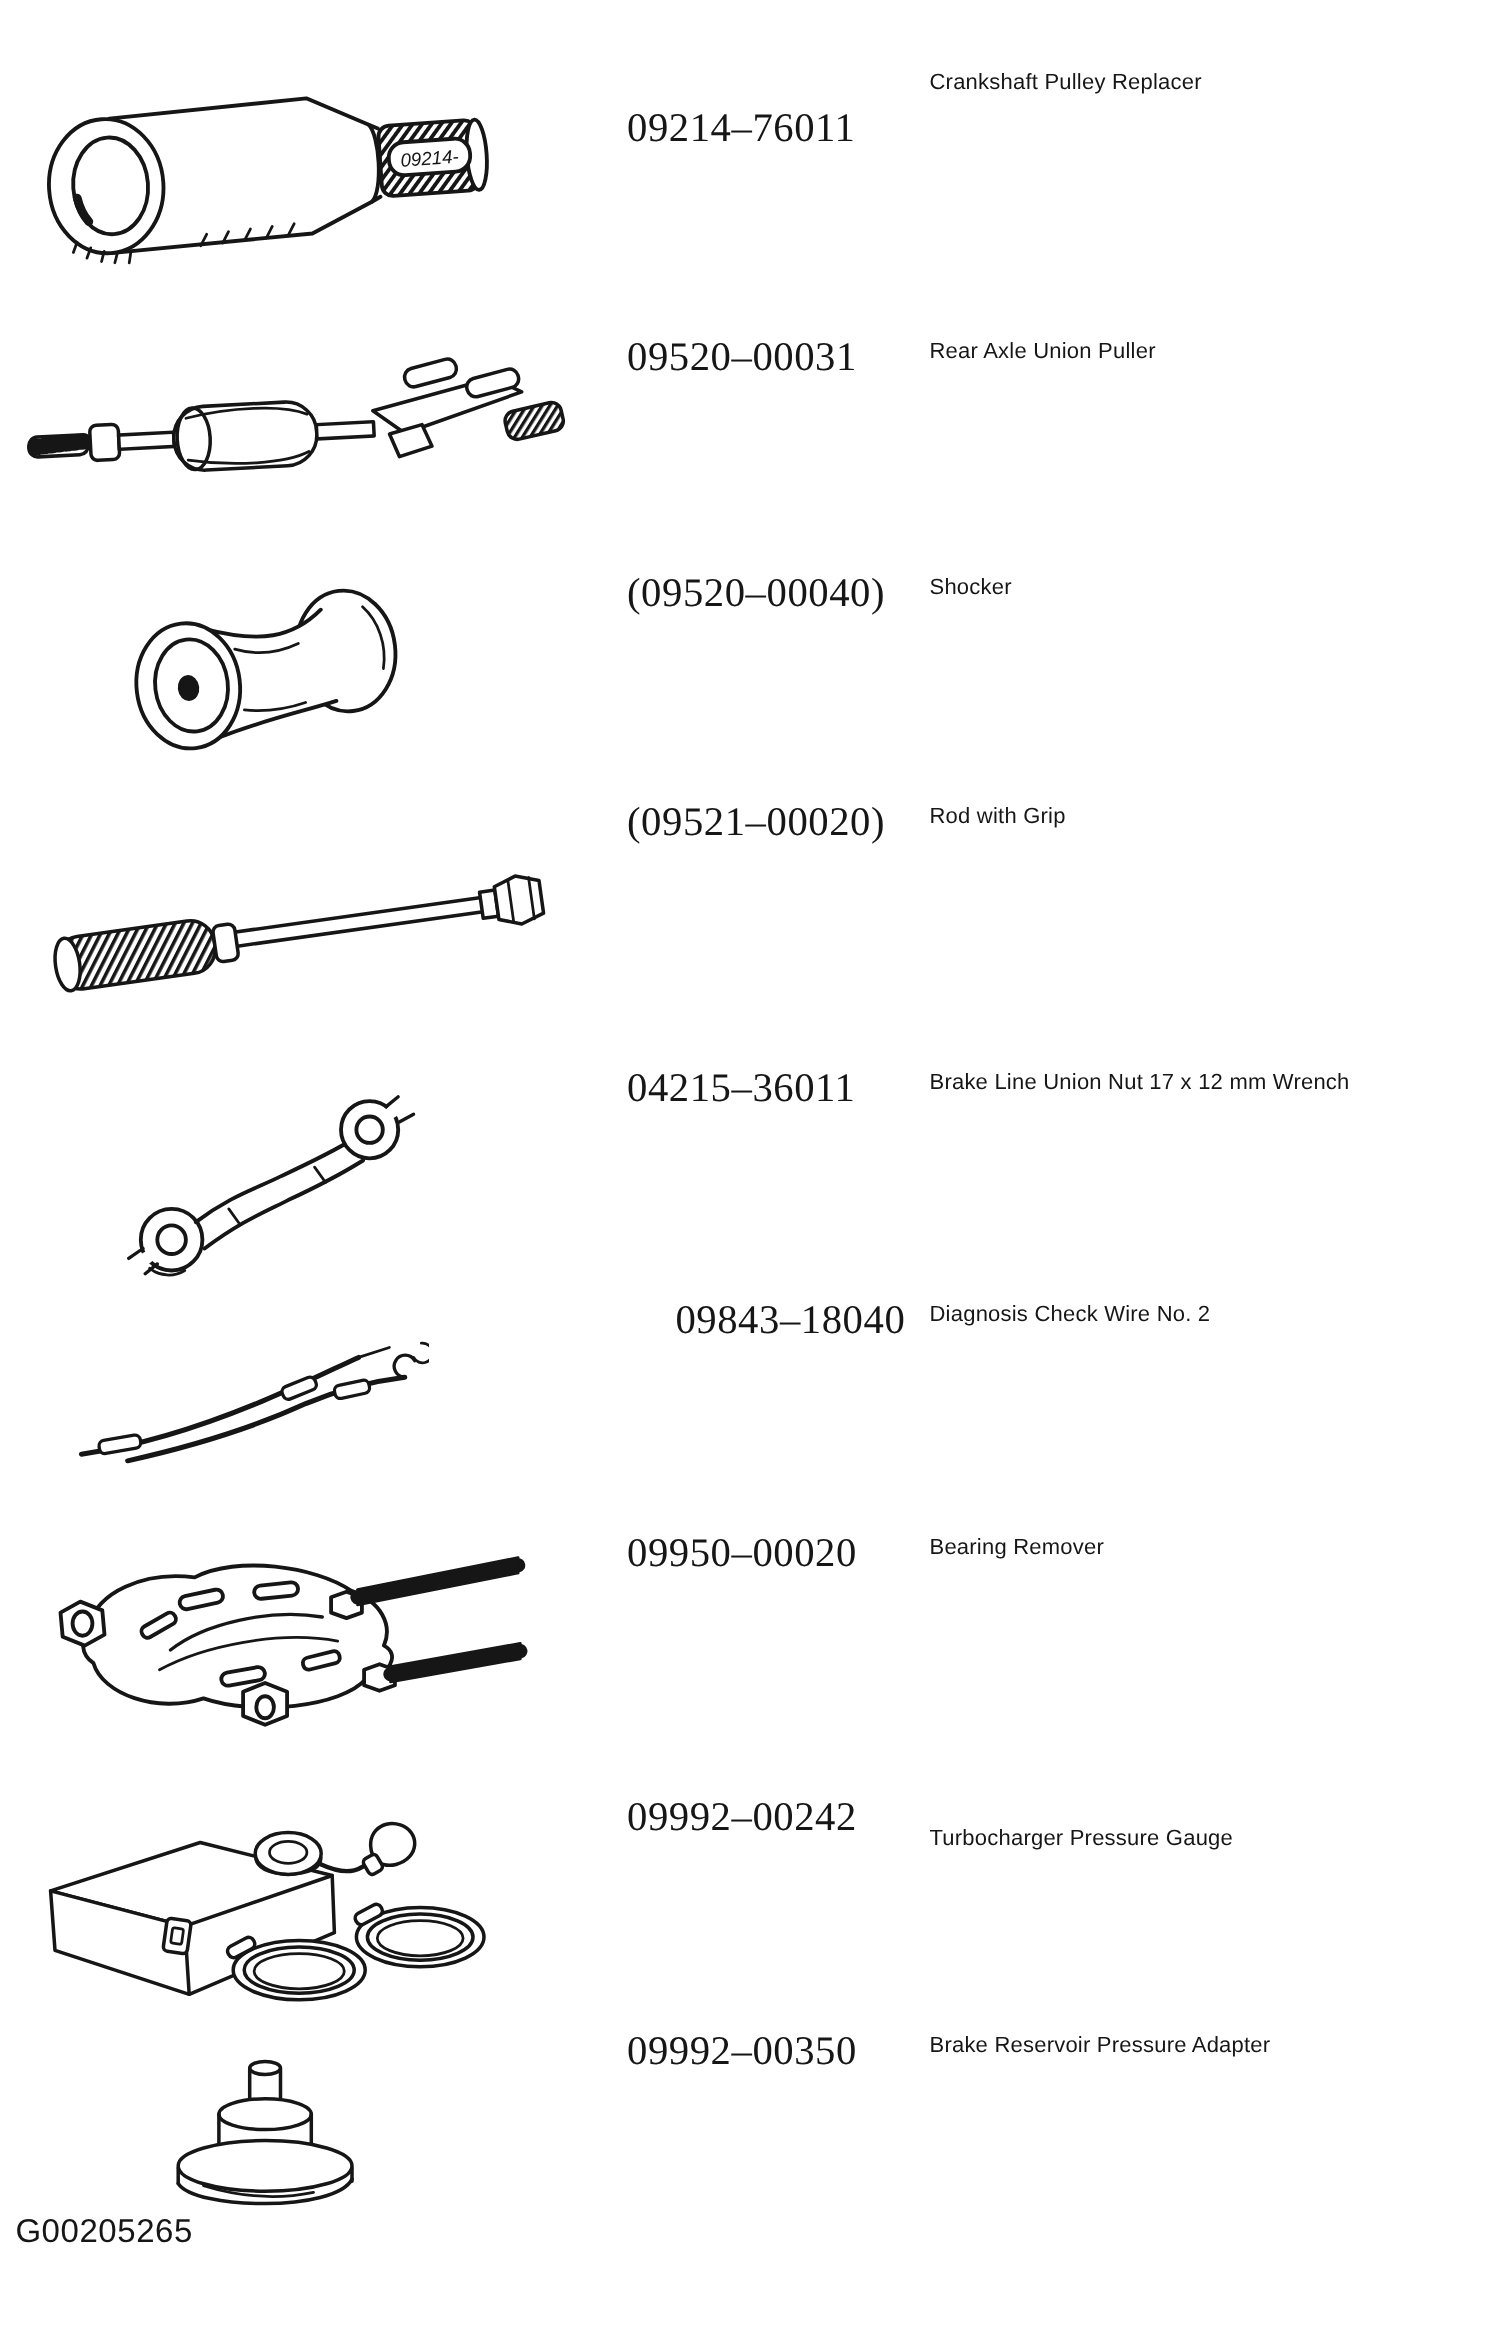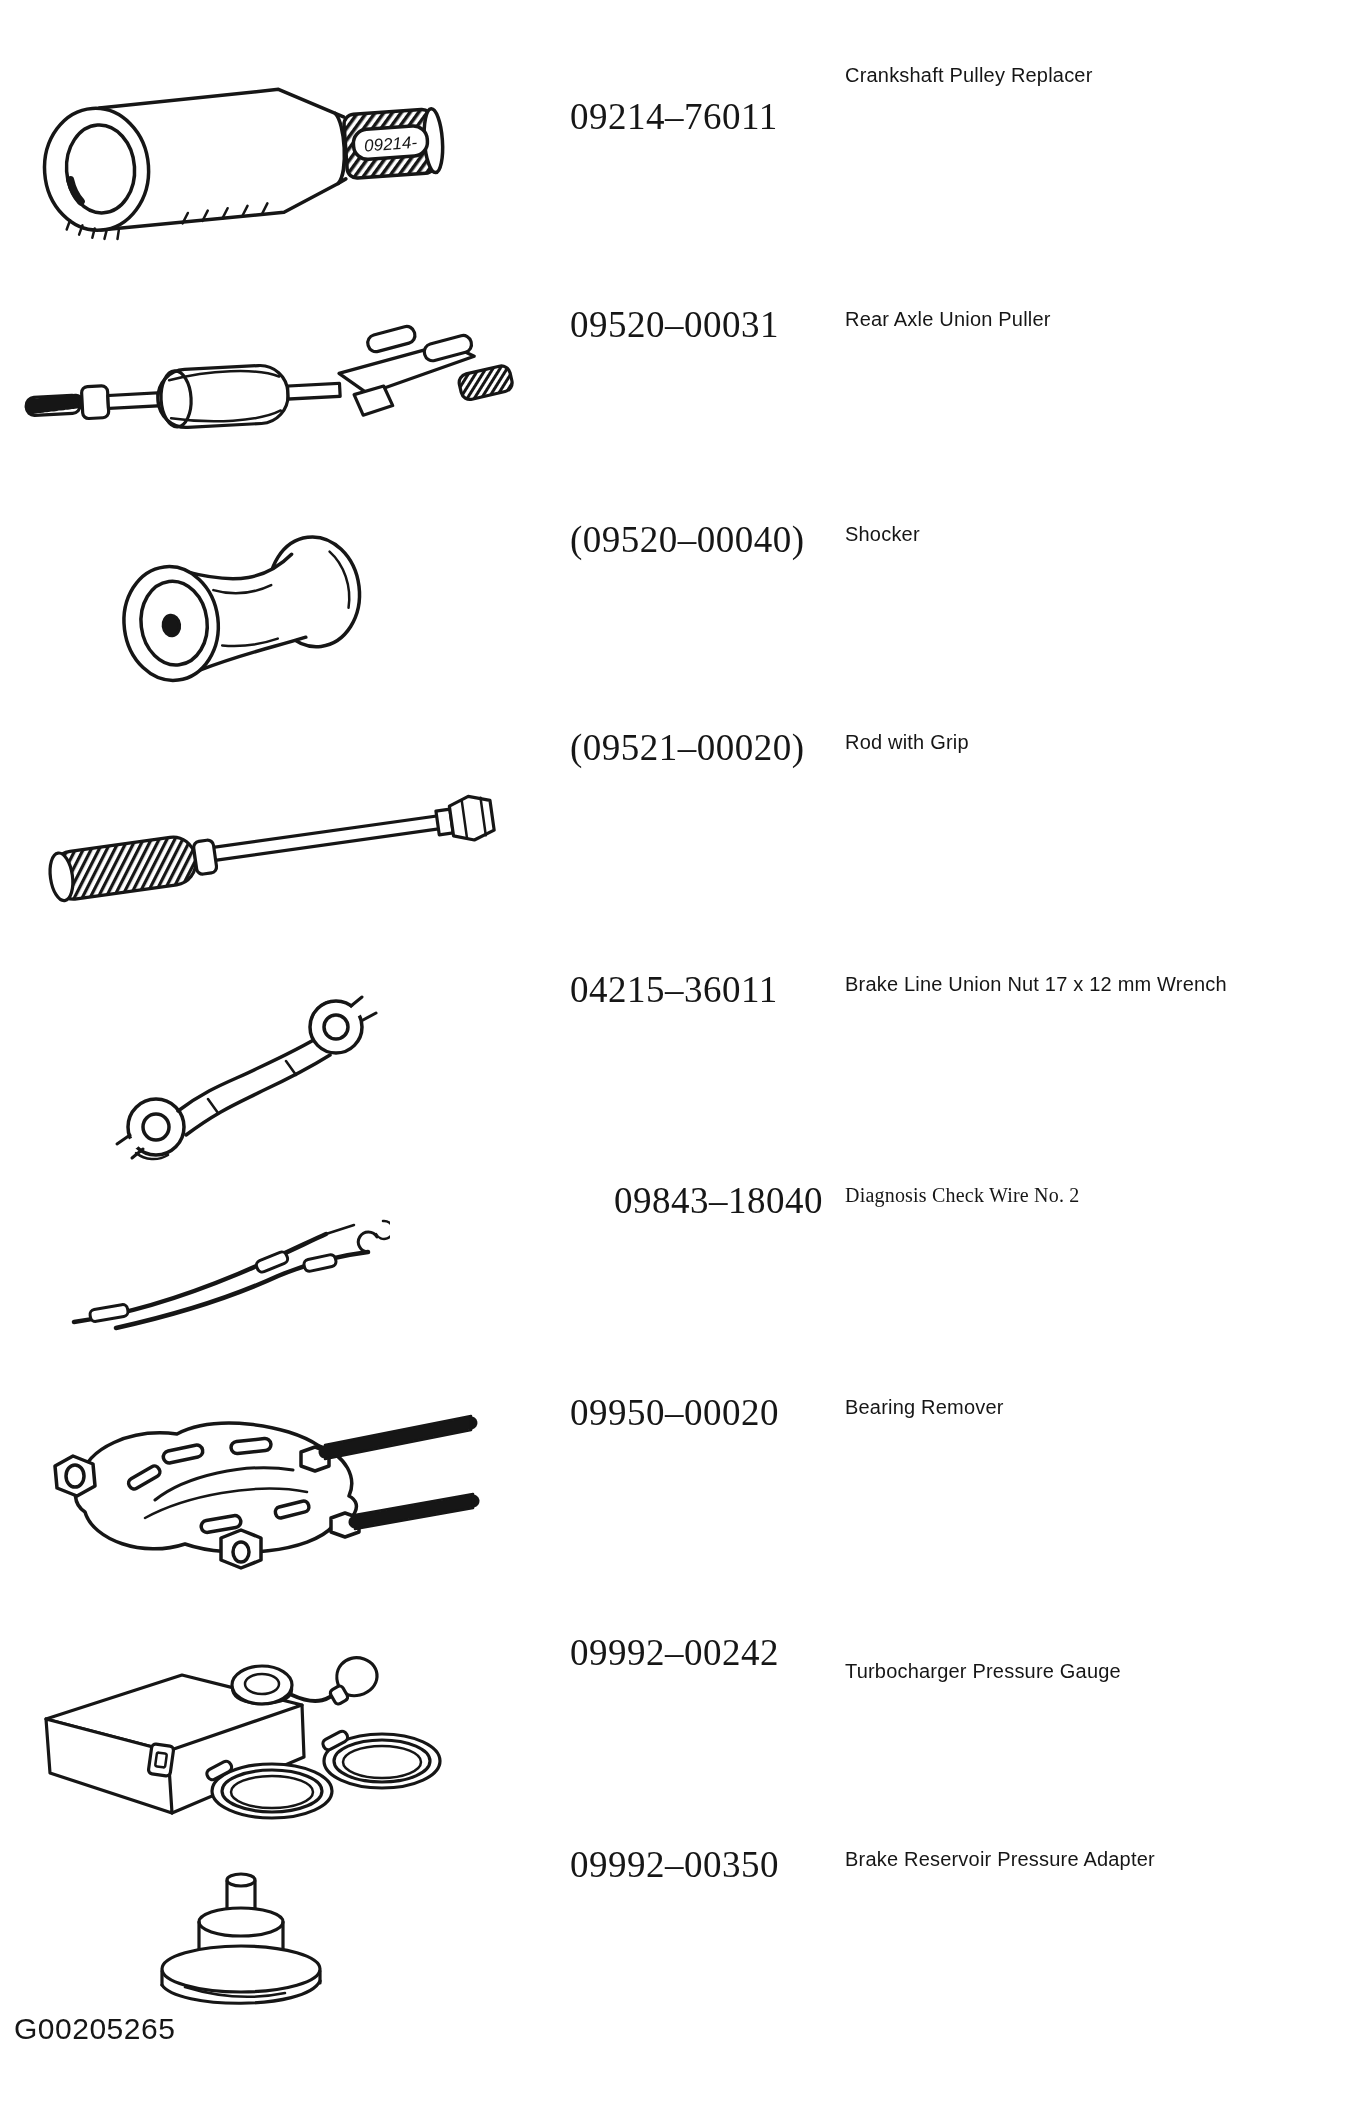--- a/index.html
+++ b/index.html
@@ -182,21 +182,21 @@
           <path d="M56,118 C110,106 170,88 218,66 C256,50 292,44 308,42" stroke-width="4.5"></path>
           <rect x="30" y="97" width="38" height="12" rx="5" fill="#ffffff" transform="rotate(-10 49 103)"></rect>
           <rect x="196" y="46" width="32" height="12" rx="5" fill="#ffffff" transform="rotate(-22 212 52)"></rect>
           <rect x="244" y="47" width="32" height="12" rx="5" fill="#ffffff" transform="rotate(-12 260 53)"></rect>
           <path d="M308,42 a10,10 0 1 1 9,-15"></path>
           <path d="M316,24 a9,9 0 1 0 7,-13" stroke-width="2.5"></path>
         </g>
       </svg>
     </div>
     <span class="part-number" style="top:1179px;margin-left:44px;">09843–18040</span>
-    <span class="tool-name" style="top:1181px;font-family:Liberation Serif, serif;">Diagnosis Check Wire No. 2</span>
+    <span class="tool-name" style="top:1181px;">Diagnosis Check Wire No. 2</span>
   </section>
 
   <section>
     <div class="illustration" style="left:35px;top:1400px;">
       <svg width="445" height="185" viewBox="0 0 445 185">
         <g fill="none" stroke="#161616" stroke-width="3.5" stroke-linecap="round" stroke-linejoin="round">
           <path d="M46,78 C52,48 96,28 142,34 C180,14 252,24 284,46 C312,56 322,78 314,96 C330,104 318,124 298,126 C276,152 196,160 150,144 C108,158 58,140 50,112 C38,104 38,90 46,78 Z" fill="#ffffff"></path>
           <path d="M120,100 C150,76 210,62 258,70" stroke-width="3"></path>
           <path d="M110,118 C150,96 220,82 272,92" stroke-width="2.5"></path>
           <rect x="128" y="48" width="40" height="12" rx="6" transform="rotate(-12 148 54)"></rect>

